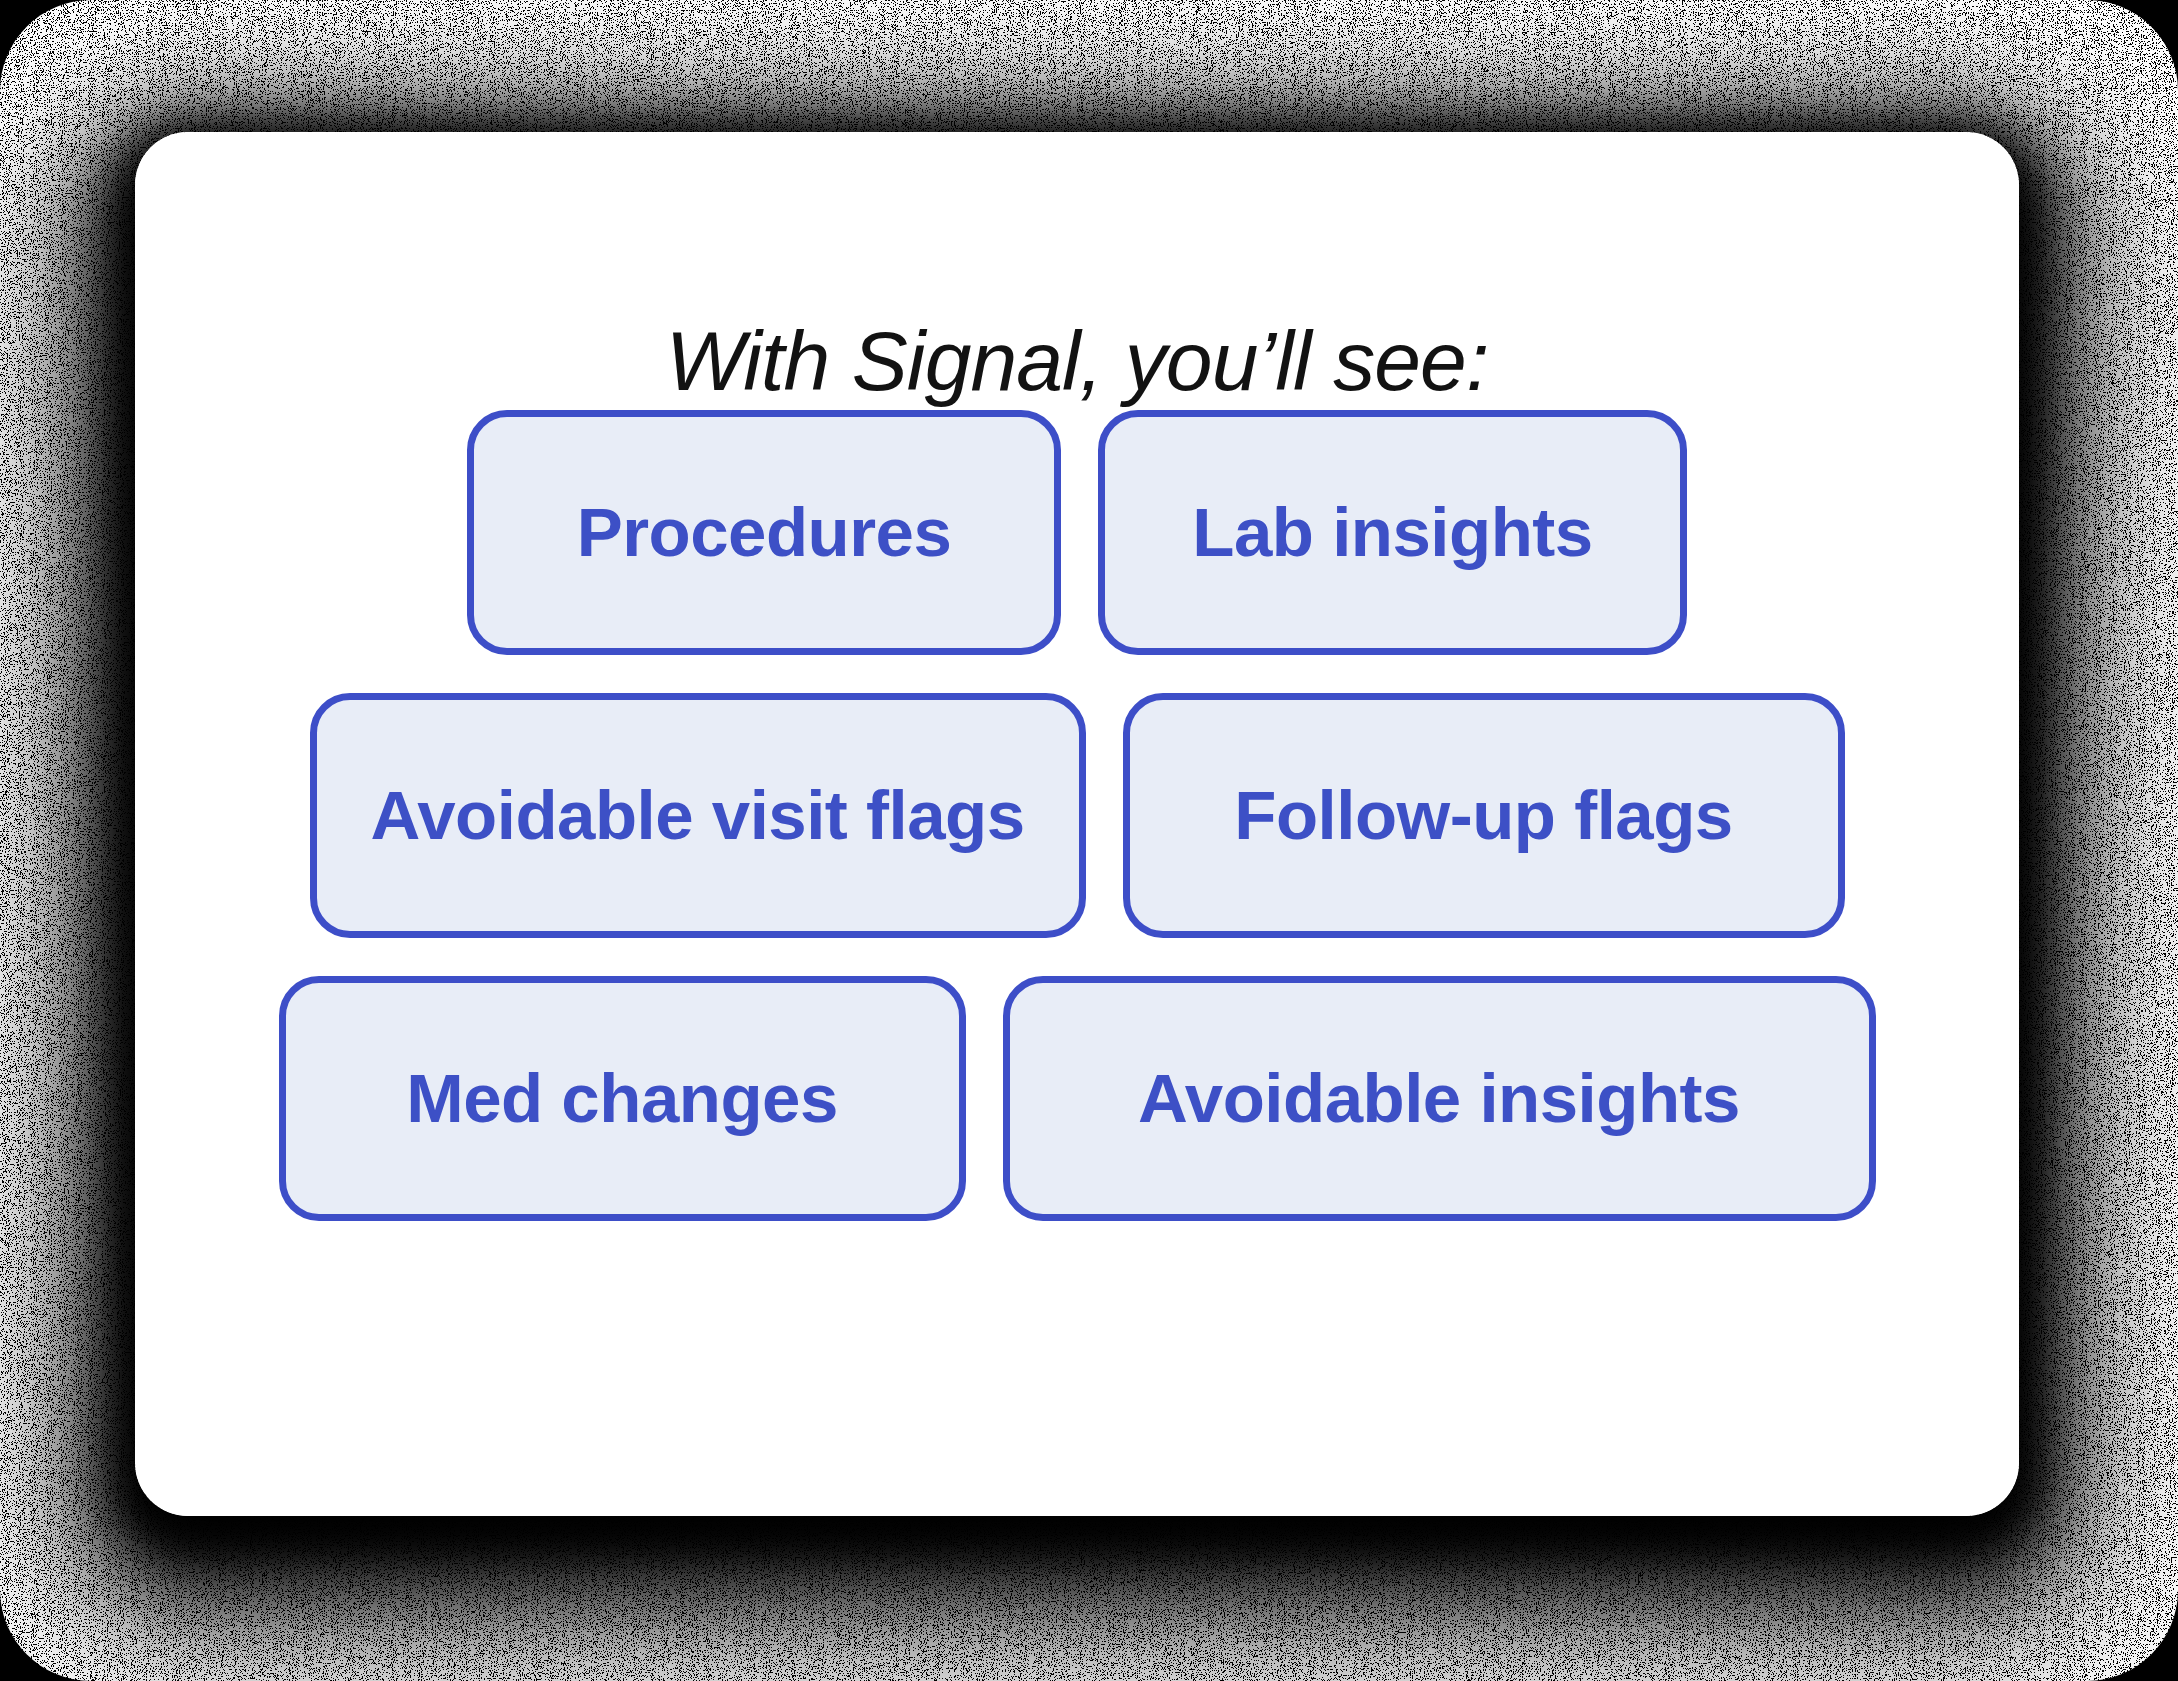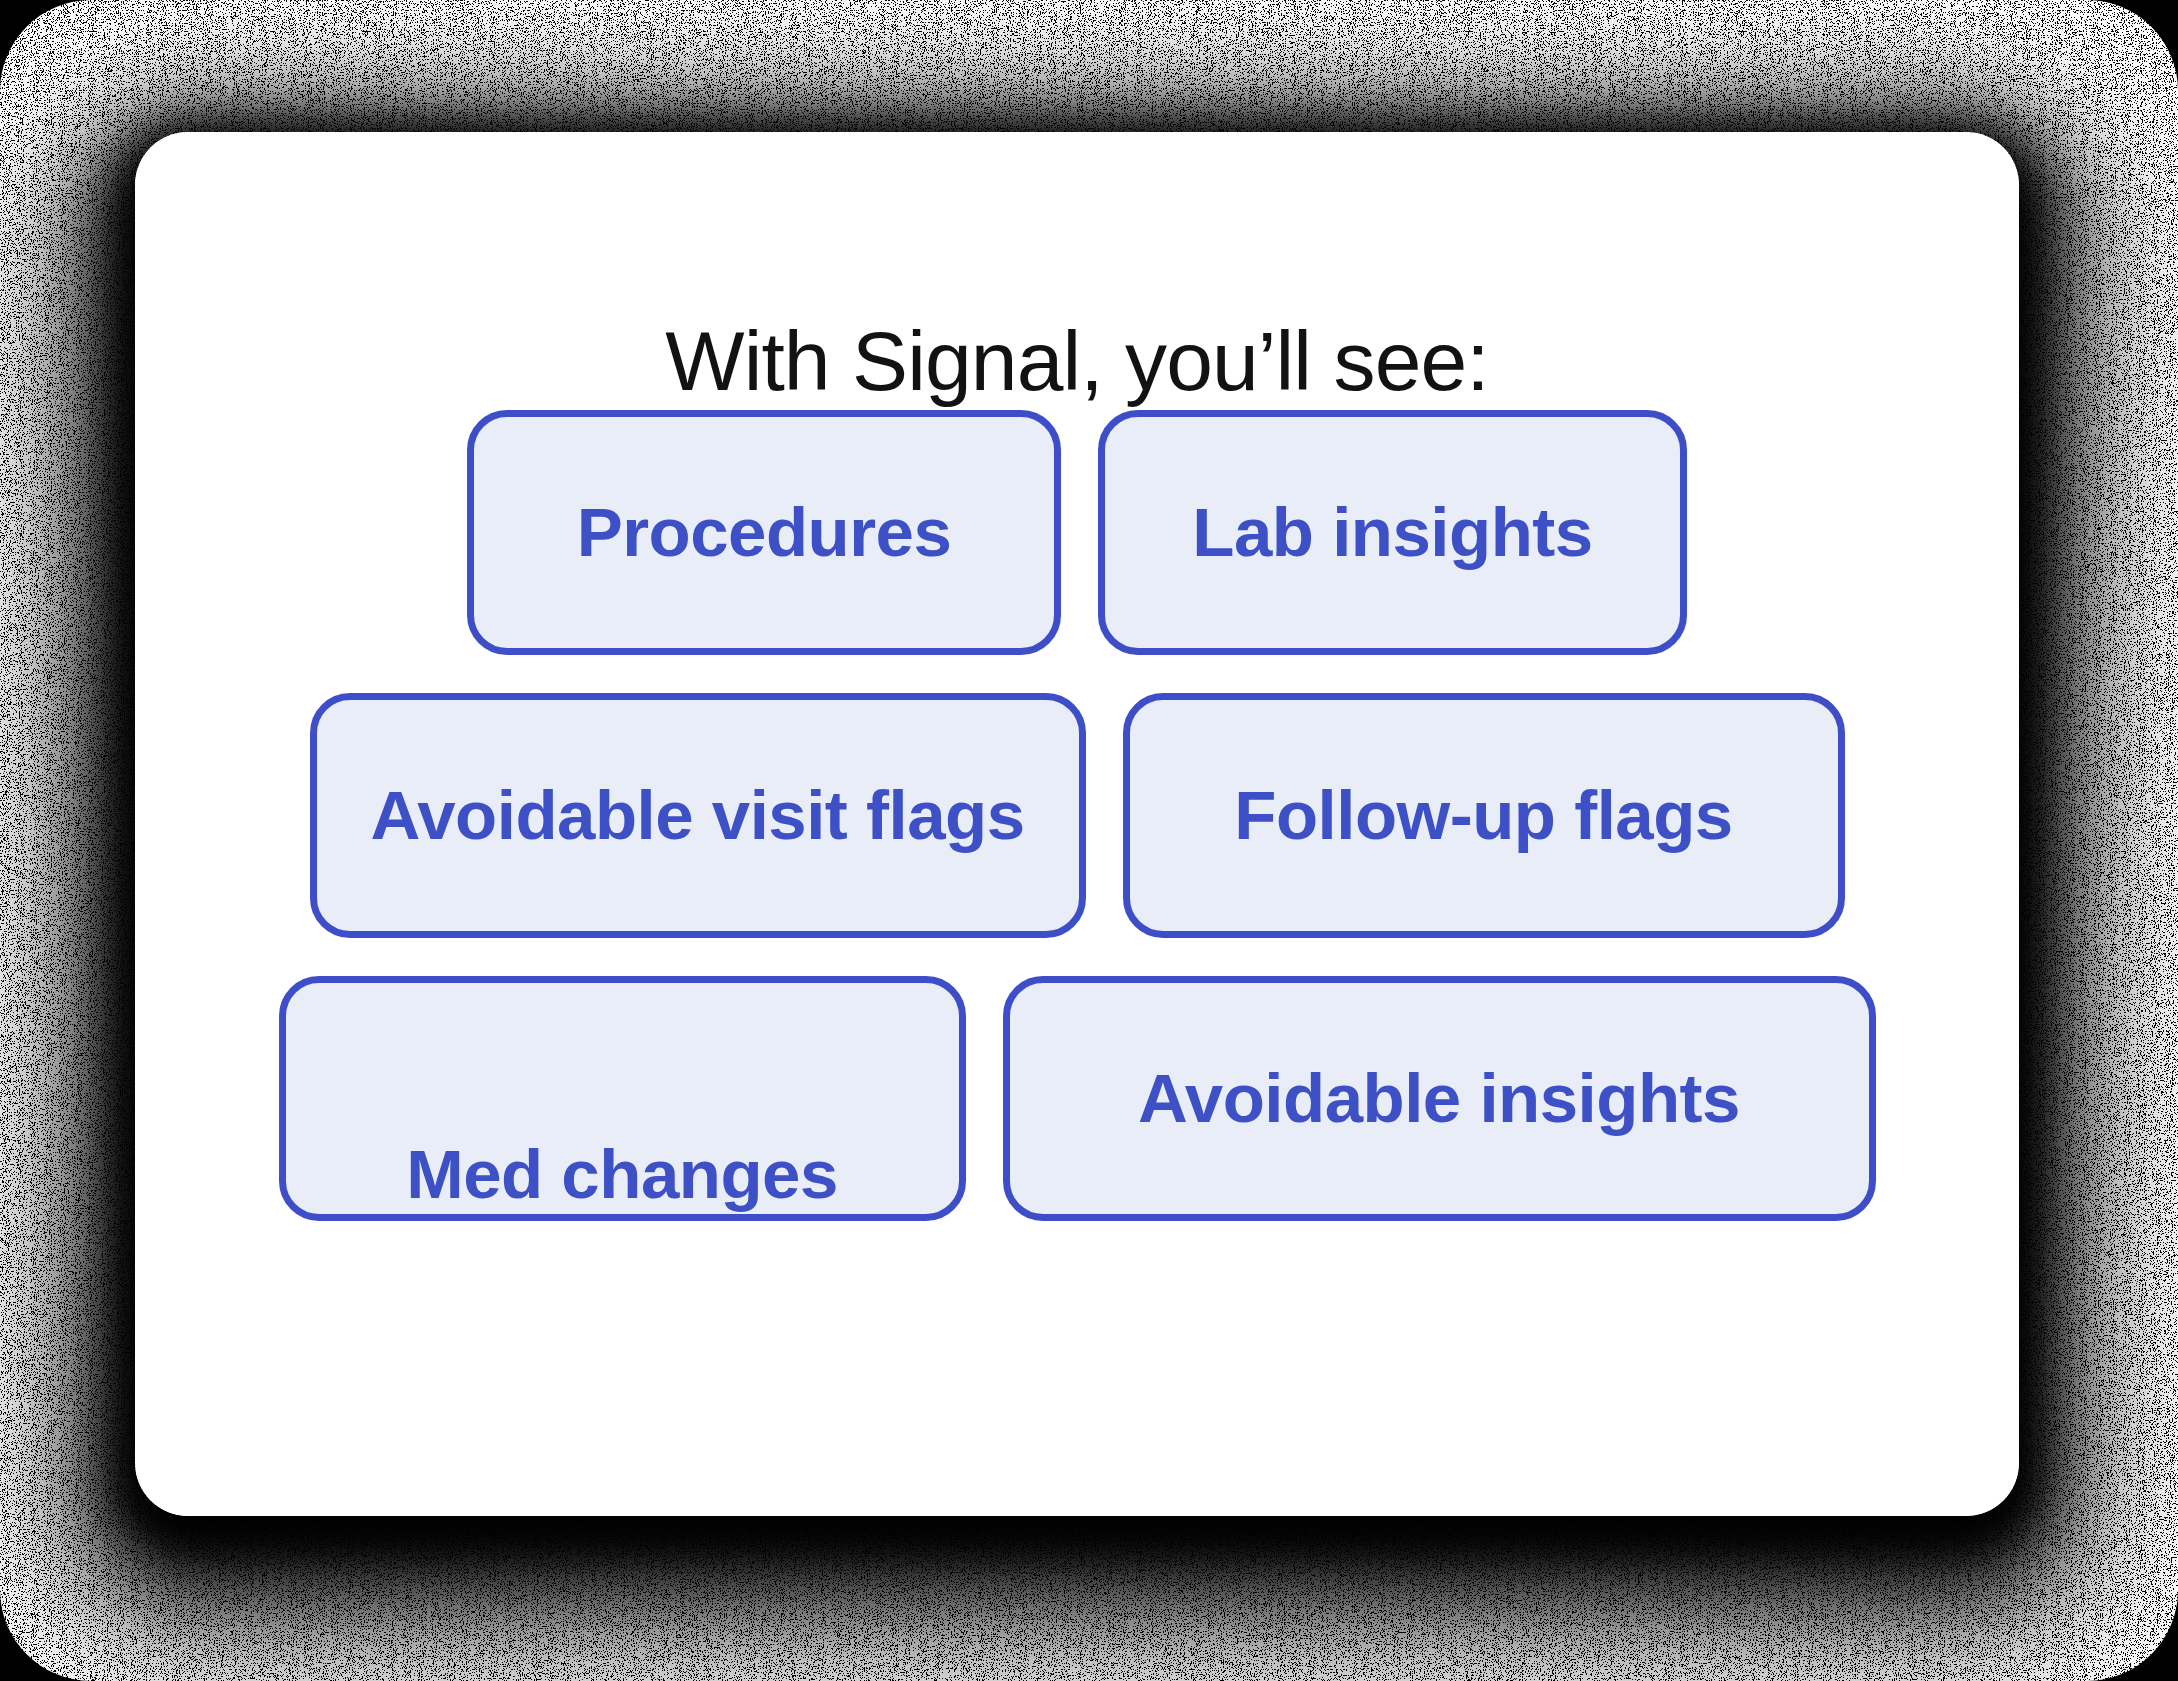--- a/index.html
+++ b/index.html
@@ -60,20 +60,21 @@
     padding-top: 181px;
   }
 
   .title {
     font-size: 84px;
     line-height: 1.15;
     font-weight: 500;
     letter-spacing: -0.9px;
     color: #121212;
     text-align: center;
+    font-style: italic;
   }
 
   .rows {
     display: flex;
     flex-direction: column;
     gap: 38px;
     align-items: center;
   }
 
   .row {
@@ -99,21 +100,21 @@
     font-weight: 700;
     color: #3D50C6;
     letter-spacing: -0.5px;
     white-space: nowrap;
   }
 
   .chip-procedures        { width: 594px; }
   .chip-lab-results       { width: 589px; }
   .chip-avoidable-flags   { width: 776px; }
   .chip-follow-up-reqs    { width: 722px; }
-  .chip-med-changes       { width: 687px; align-items: flex-end; }
+  .chip-med-changes       { width: 687px; }
   .chip-discharge-insights{ width: 873px; }
 </style>
 </head>
 <body>
 
 <div class="screen">
 
   <svg class="noise-svg" xmlns="http://www.w3.org/2000/svg" width="2178" height="1681" viewBox="0 0 2384 1840">
     <filter id="grain" x="0" y="0" width="100%" height="100%">
       <feTurbulence type="fractalNoise" baseFrequency="0.85 0.62" numOctaves="2" seed="11" stitchTiles="stitch" result="t"></feTurbulence>

